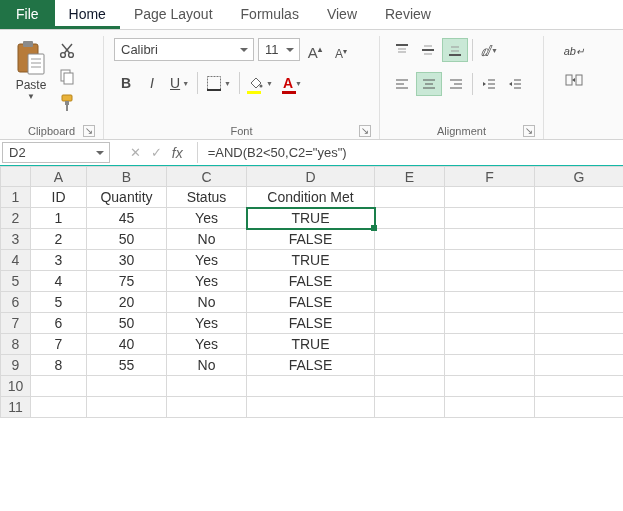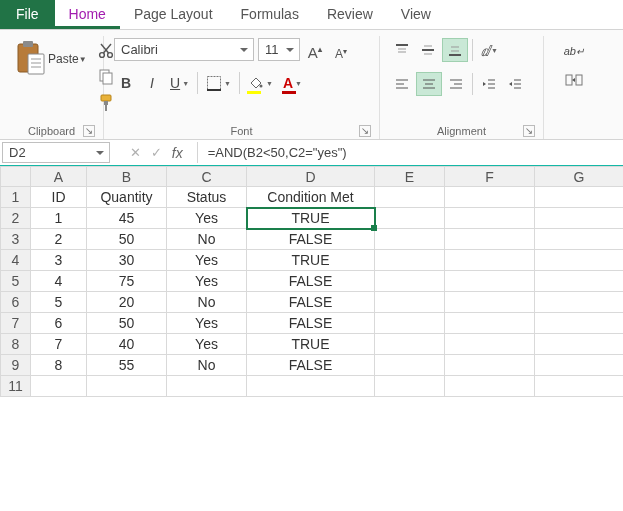--- a/index.html
+++ b/index.html
@@ -24,21 +24,21 @@
     font-size: 14px;
     color: #555;
     cursor: pointer;
   }
   .tab.file {
     background: #217346;
     color: #fff;
     padding: 6px 16px;
   }
   .tab.active {
-    color: #a21caf;
+    color: #0f172a;
     font-weight: 400;
     border-bottom: 3px solid #217346;
     padding-bottom: 2px;
   }
   .ribbon {
     display: flex;
     height: 110px;
     border-bottom: 1px solid #d4d4d4;
     background: #fafafa;
     padding-top: 6px;
@@ -78,21 +78,21 @@
     text-align: center;
   }
   .clip-body {
     display: flex;
     align-items: flex-start;
     gap: 4px;
     padding: 2px 4px;
   }
   .paste-big {
     display: flex;
-    flex-direction: row;
+    flex-direction: column;
     align-items: center;
     padding: 2px 4px;
     cursor: pointer;
   }
   .paste-big svg { width: 34px; height: 38px; }
   .paste-big .dd { font-size: 8px; color: #555; }
   .clip-col {
     display: flex;
     flex-direction: column;
     gap: 4px;
@@ -255,22 +255,22 @@
   .col-G { width: 89px; }
 </style>
 </head>
 <body>
 
 <div class="tabs">
   <div class="tab file">File</div>
   <div class="tab active">Home</div>
   <div class="tab">Page Layout</div>
   <div class="tab">Formulas</div>
+  <div class="tab">View</div>
   <div class="tab">Review</div>
-  <div class="tab">View</div>
 </div>
 
 <div class="ribbon">
 
   <div class="group" style="width:104px;">
     <div class="clip-body">
       <div class="paste-big">
         <svg viewBox="0 0 34 38">
           <rect x="4" y="4" width="20" height="28" rx="2" fill="#b77b3a" stroke="#8a5a25"></rect>
           <rect x="9" y="1" width="10" height="6" rx="1" fill="#8a8a8a"></rect>
@@ -580,20 +580,30 @@
         <td class="rowhdr">9</td>
         <td class="cell">8</td>
         <td class="cell">55</td>
         <td class="cell">No</td>
         <td class="cell">FALSE</td>
         <td class="cell"></td>
         <td class="cell"></td>
         <td class="cell"></td>
       </tr>
       <tr>
+        <td class="rowhdr">10</td>
+        <td class="cell"></td>
+        <td class="cell"></td>
+        <td class="cell"></td>
+        <td class="cell"></td>
+        <td class="cell"></td>
+        <td class="cell"></td>
+        <td class="cell"></td>
+      </tr>
+      <tr>
         <td class="rowhdr">11</td>
         <td class="cell"></td>
         <td class="cell"></td>
         <td class="cell"></td>
         <td class="cell"></td>
         <td class="cell"></td>
         <td class="cell"></td>
         <td class="cell"></td>
       </tr>
     </tbody>

